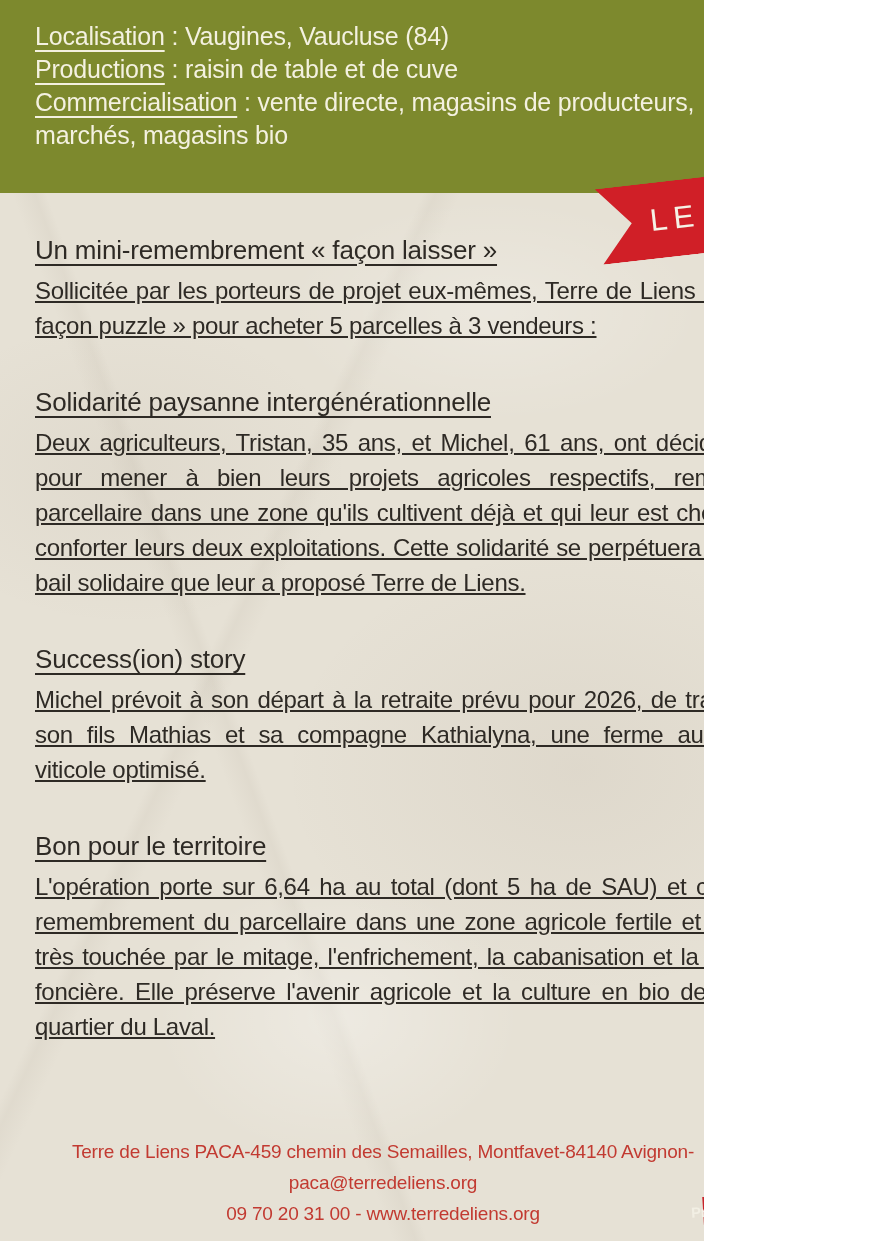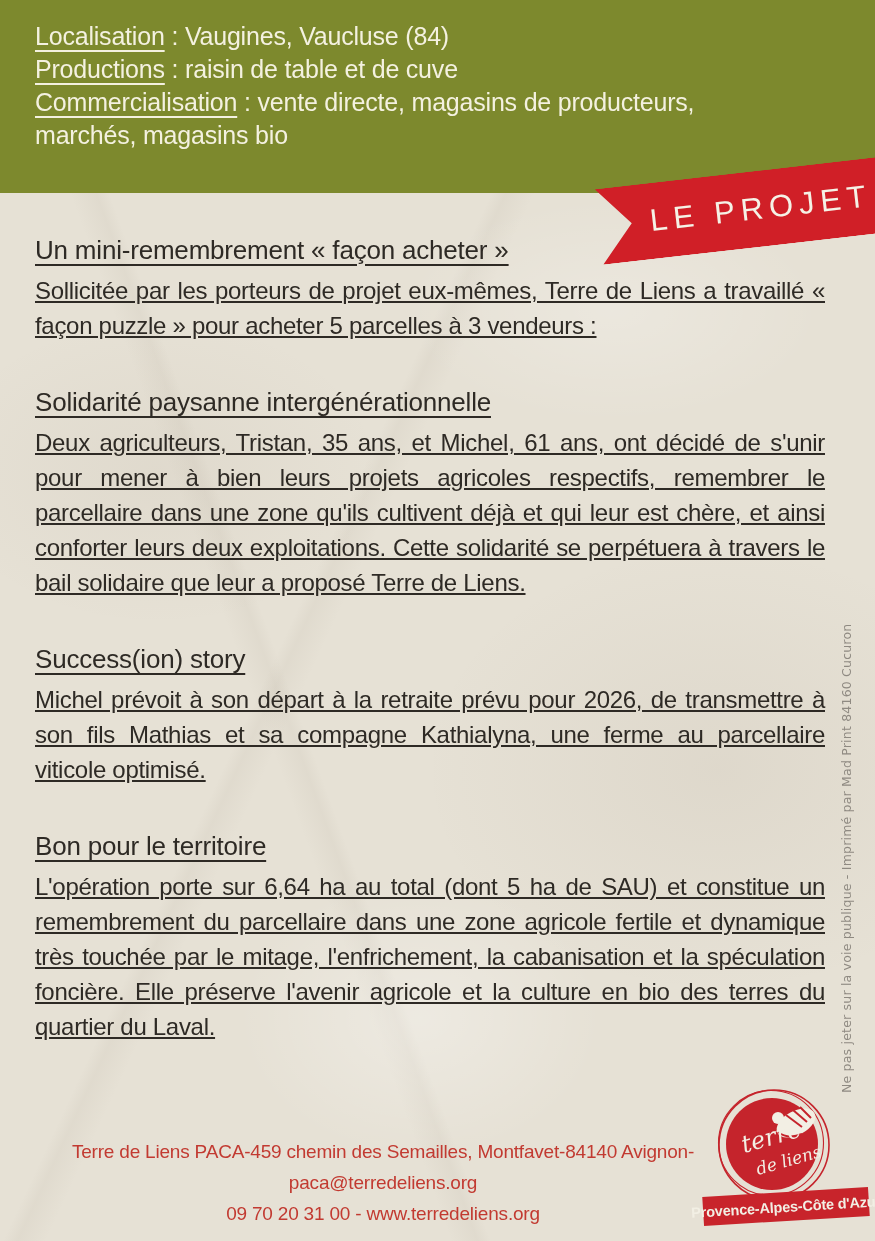--- a/index.html
+++ b/index.html
@@ -1,28 +1,29 @@
 <!DOCTYPE html>
 <html><head>
 <meta charset="utf-8">
 <style>
   html,body{margin:0;padding:0;}
   .page{
     position:relative;
-    width:875px;height:1241px;
+    width:692px;height:1241px;
     overflow:hidden;
     font-family:"Liberation Sans",sans-serif;
     background-color:#e6e1d5;
     background-image:
       radial-gradient(ellipse 320px 220px at 18% 38%, rgba(120,100,80,0.06), transparent 70%),
       radial-gradient(ellipse 420px 320px at 82% 62%, rgba(120,100,80,0.07), transparent 70%),
       radial-gradient(ellipse 260px 200px at 48% 82%, rgba(255,255,255,0.30), transparent 70%),
       radial-gradient(ellipse 300px 160px at 70% 25%, rgba(255,255,255,0.22), transparent 70%),
       linear-gradient(115deg, transparent 40%, rgba(110,95,75,0.05) 41%, transparent 43%),
       linear-gradient(250deg, transparent 63%, rgba(110,95,75,0.05) 64%, transparent 66%);
+    padding-left: 12px;
   }
   
   .banner{
     position:absolute;left:0;top:0;width:875px;height:193px;
     background:#7d892d;
     color:#f4f1e0;
     padding:20px 0 0 35px;box-sizing:border-box;
     font-size:25px;line-height:33px;
     letter-spacing:-0.2px;
   }
@@ -93,21 +94,21 @@
     <div><span class="b-label">Commercialisation</span><span> : </span><span>vente directe, magasins de producteurs,</span></div>
     <div><span>marchés, magasins bio</span></div>
   </div>
 
   <div class="ribbon">
     <span class="ribbon-label">LE PROJET</span>
   </div>
 
   <div class="content">
     <div class="section">
-      <h2>Un mini-remembrement « façon acheter »</h2>
+      <h2>Un mini-remembrement « façon laisser »</h2>
       <p>Sollicitée par les porteurs de projet eux-mêmes, Terre de Liens a travaillé « façon puzzle » pour acheter 5 parcelles à 3 vendeurs :</p>
     </div>
     <div class="section">
       <h2>Solidarité paysanne intergénérationnelle</h2>
       <p>Deux agriculteurs, Tristan, 35 ans, et Michel, 61 ans, ont décidé de s'unir pour mener à bien leurs projets agricoles respectifs, remembrer le parcellaire dans une zone qu'ils cultivent déjà et qui leur est chère, et ainsi conforter leurs deux exploitations. Cette solidarité se perpétuera à travers le bail solidaire que leur a proposé Terre de Liens.</p>
 
     </div>
     <div class="section">
       <h2>Success(ion) story</h2>
       <p>Michel prévoit à son départ à la retraite prévu pour 2026, de transmettre à son fils Mathias et sa compagne Kathialyna, une ferme au parcellaire viticole optimisé.</p>

